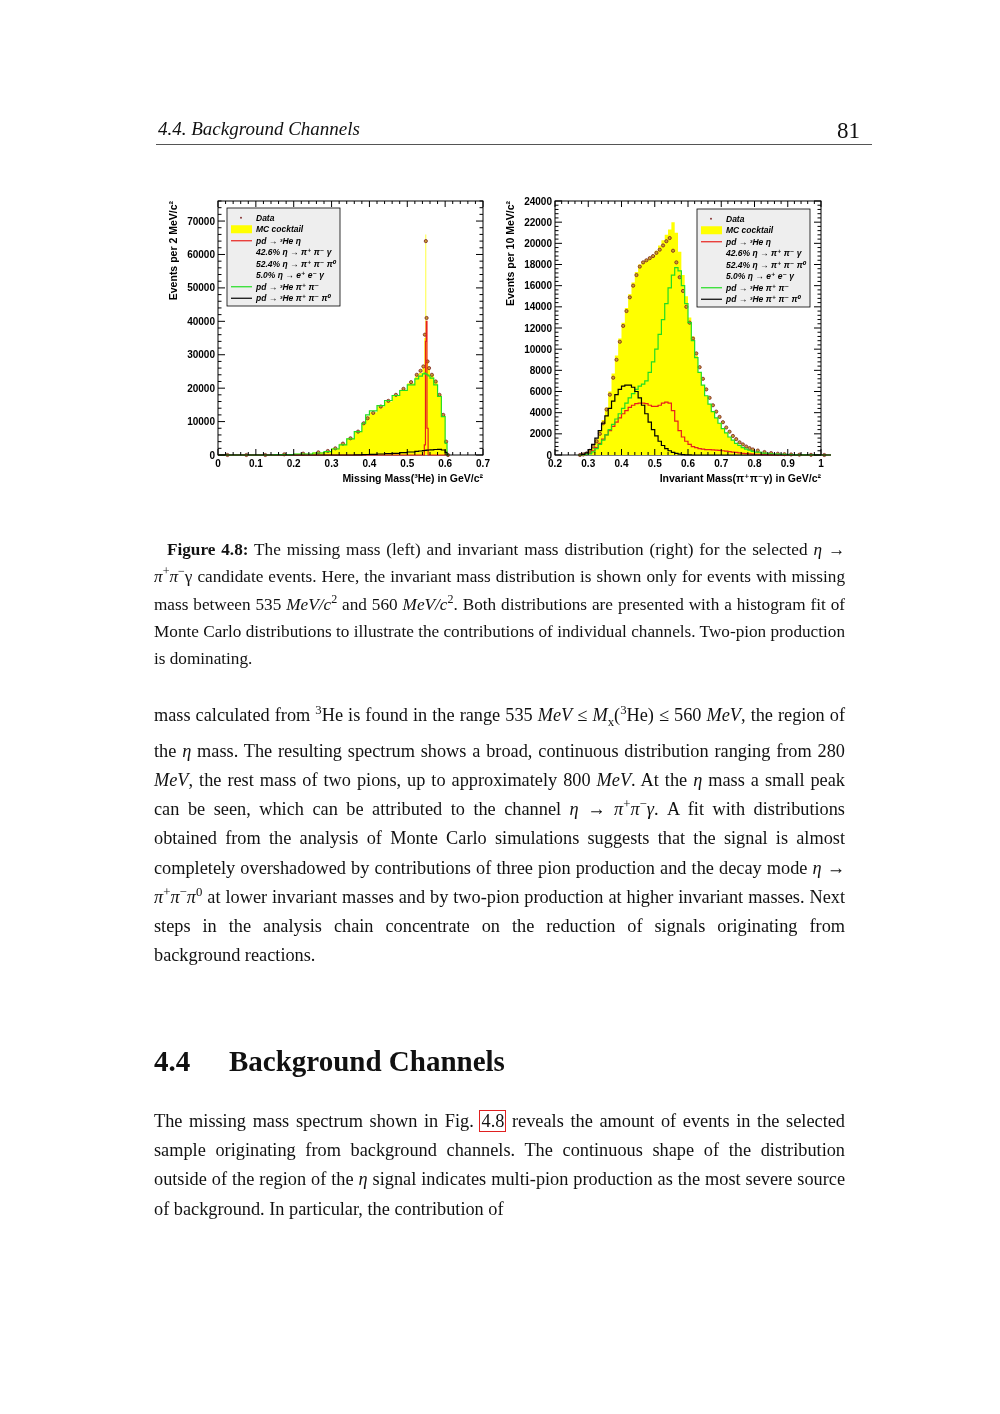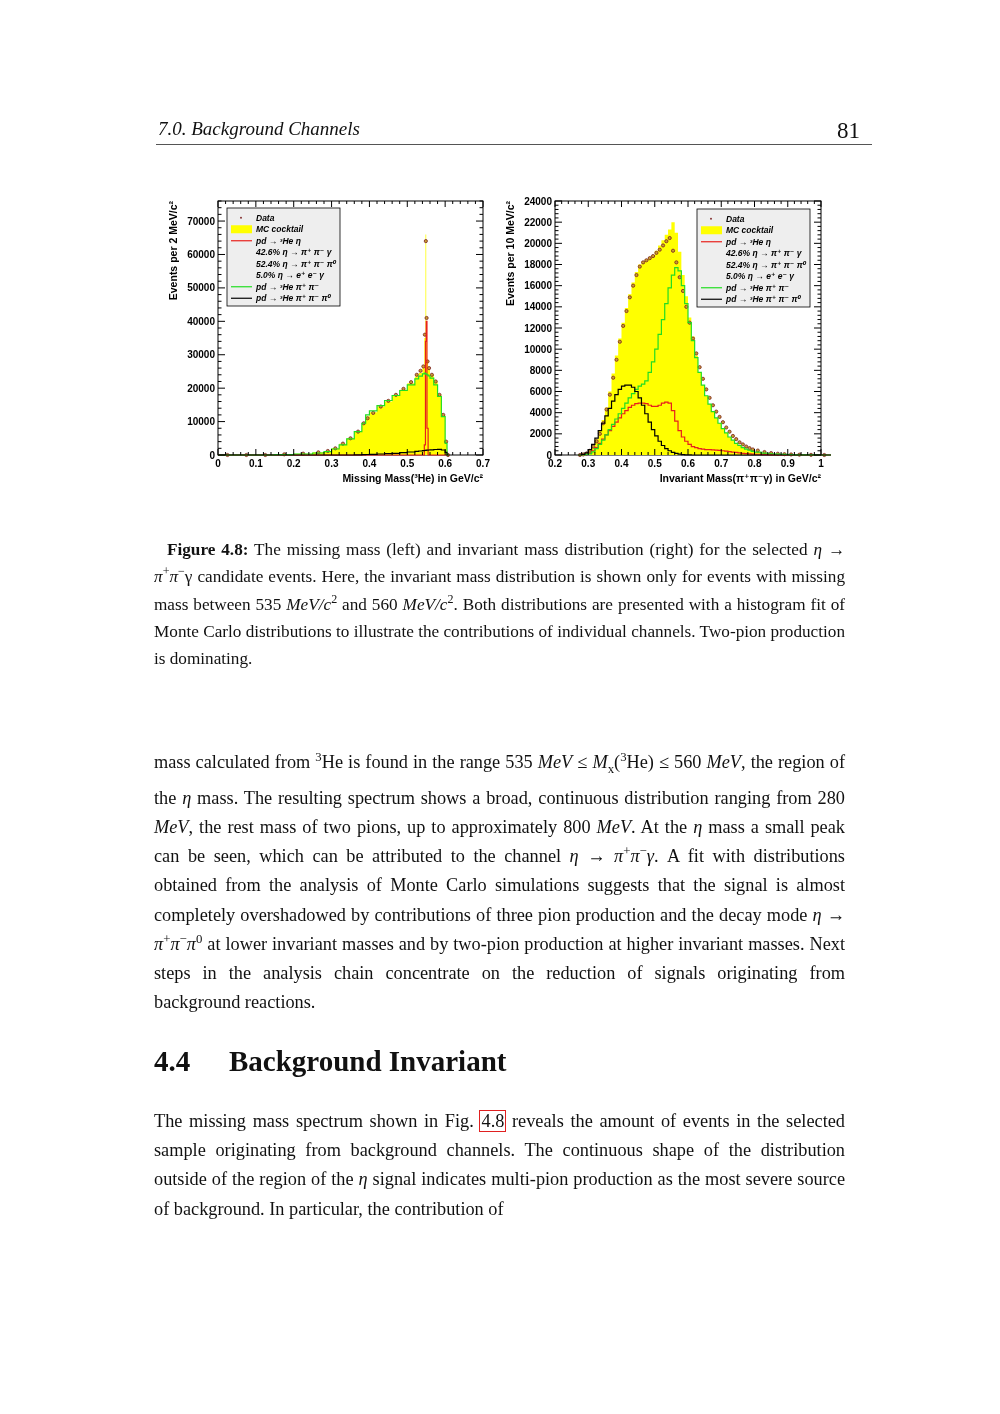--- a/index.html
+++ b/index.html
@@ -11,33 +11,33 @@
   .running-head .pg { position: absolute; right: 12px; top: 2px; font-size: 23px; }
   .fig { position: absolute; top: 190px; }
   .fig svg { display: block; }
   .axis-text { font-family: "Liberation Sans", "DejaVu Sans", sans-serif; font-weight: bold; fill: #000; }
   .leg-text { font-family: "Liberation Sans", "DejaVu Sans", sans-serif; font-weight: bold; font-style: italic; fill: #000; font-size: 8.5px; }
   .caption { position: absolute; left: 154px; top: 536px; width: 691px; font-size: 17.2px;
              line-height: 27.3px; text-align: justify; }
   .caption b { font-weight: bold; margin-left: 13px; }
   .para { position: absolute; left: 154px; width: 691px; font-size: 18.3px; line-height: 29.2px;
           text-align: justify; }
-  .p1 { top: 701px; margin-top: 47px; }
+  .p1 { top: 701px; }
   .p2 { top: 1107px; }
   .h2 { position: absolute; left: 154px; top: 1038px; font-size: 29px; font-weight: bold; }
   .h2 .num { display: inline-block; width: 75px; margin-top: 7px; }
   .ref { outline: 1.5px solid #e02020; outline-offset: 0px; padding: 0 1px; }
   i.m { font-style: italic; }
   sup { font-size: 0.7em; line-height: 0; }
 </style>
 </head>
 <body>
 
 <div class="running-head">
-  <span class="sec">7.0.  Background Channels</span>
+  <span class="sec">4.4.  Background Channels</span>
   <span class="pg">81</span>
 </div>
 
 <div class="fig" style="left:160px">
   <svg id="chart0" width="340" height="300">
       <rect x="58" y="11" width="265" height="254" fill="#fff" stroke="#000" stroke-width="1"></rect>
       <path d="M58,265 L58,265 L76.92857142857143,265 L76.92857142857143,265 L95.85714285714286,265 L95.85714285714286,265 L114.78571428571429,265 L114.78571428571429,264.3315789473684 L133.71428571428572,264.3315789473684 L133.71428571428572,263.66315789473686 L152.64285714285714,263.66315789473686 L152.64285714285714,262.3263157894737 L164,262.3263157894737 L164,260.9894736842105 L171.57142857142858,260.9894736842105 L171.57142857142858,258.3157894736842 L179.14285714285717,258.3157894736842 L179.14285714285717,253.63684210526316 L186.71428571428572,253.63684210526316 L186.71428571428572,248.28947368421052 L194.2857142857143,248.28947368421052 L194.2857142857143,241.60526315789474 L201.8571428571429,241.60526315789474 L201.8571428571429,233.25 L205.64285714285714,233.25 L205.64285714285714,226.56578947368422 L209.42857142857144,226.56578947368422 L209.42857142857144,222.22105263157894 L217,222.22105263157894 L217,216.53947368421052 L224.57142857142858,216.53947368421052 L224.57142857142858,211.5263157894737 L232.14285714285717,211.5263157894737 L232.14285714285717,205.51052631578946 L239.71428571428572,205.51052631578946 L239.71428571428572,199.82894736842104 L247.28571428571428,199.82894736842104 L247.28571428571428,193.14473684210526 L254.85714285714286,193.14473684210526 L254.85714285714286,186.46052631578948 L258.64285714285717,186.46052631578948 L258.64285714285717,183.11842105263156 L262.42857142857144,183.11842105263156 L262.42857142857144,178.10526315789474 L264.3214285714286,178.10526315789474 L264.3214285714286,148.0263157894737 L265.4571428571429,148.0263157894737 L265.4571428571429,44.42105263157893 L266.2142857142858,44.42105263157893 L266.2142857142858,131.31578947368422 L266.97142857142865,131.31578947368422 L266.97142857142865,171.42105263157896 L268.1071428571429,171.42105263157896 L268.1071428571429,178.10526315789474 L270,178.10526315789474 L270,184.78947368421052 L273.7857142857143,184.78947368421052 L273.7857142857143,191.4736842105263 L277.57142857142856,191.4736842105263 L277.57142857142856,204.8421052631579 L281.3571428571429,204.8421052631579 L281.3571428571429,224.89473684210526 L285.14285714285717,224.89473684210526 L285.14285714285717,251.6315789473684 L287.03571428571433,251.6315789473684 L287.03571428571433,265 L288.92857142857144,265 L288.92857142857144,265 Z" fill="#ffff00" stroke="none"></path>
       <circle cx="67.46428571428572" cy="265" r="1.6" fill="#c8a030" stroke="#7a2020" stroke-width="0.8"></circle>
       <circle cx="86.39285714285715" cy="265" r="1.6" fill="#c8a030" stroke="#7a2020" stroke-width="0.8"></circle>
       <circle cx="105.32142857142857" cy="265" r="1.6" fill="#c8a030" stroke="#7a2020" stroke-width="0.8"></circle>
@@ -575,15 +575,15 @@
       </g>
     </svg>
 </div>
 
 <div class="caption">
   <b>Figure 4.8:</b><span> The missing mass (left) and invariant mass distribution (right) for the selected </span><i class="m">η → π</i><sup>+</sup><i class="m">π</i><sup>−</sup><i class="m" style="font-style:normal">γ candidate events. Here, the invariant mass distribution is shown only for events with missing mass between 535 </i><i class="m">MeV/c</i><sup>2</sup><span> and 560 </span><i class="m">MeV/c</i><sup>2</sup><span>. Both distributions are presented with a histogram fit of Monte Carlo distributions to illustrate the contributions of individual channels. Two-pion production is dominating.</span>
 </div>
 
 <div class="para p1"><span>mass calculated from </span><sup>3</sup><span>He is found in the range 535 </span><i class="m">MeV</i><span> ≤ </span><i class="m">M</i><sub style="font-size:0.7em">x</sub><span>(</span><sup>3</sup><span>He) ≤ 560 </span><i class="m">MeV</i><span>, the region of the </span><i class="m">η</i><span> mass. The resulting spectrum shows a broad, continuous distribution ranging from 280 </span><i class="m">MeV</i><span>, the rest mass of two pions, up to approximately 800 </span><i class="m">MeV</i><span>. At the </span><i class="m">η</i><span> mass a small peak can be seen, which can be attributed to the channel </span><i class="m">η → π</i><sup>+</sup><i class="m">π</i><sup>−</sup><i class="m">γ</i><span>. A fit with distributions obtained from the analysis of Monte Carlo simulations suggests that the signal is almost completely overshadowed by contributions of three pion production and the decay mode </span><i class="m">η → π</i><sup>+</sup><i class="m">π</i><sup>−</sup><i class="m">π</i><sup>0</sup><span> at lower invariant masses and by two-pion production at higher invariant masses. Next steps in the analysis chain concentrate on the reduction of signals originating from background reactions.</span></div>
 
-<div class="h2"><span class="num">4.4</span><span>Background Invariant</span></div>
+<div class="h2"><span class="num">4.4</span><span>Background Channels</span></div>
 
 <div class="para p2"><span>The missing mass spectrum shown in Fig. </span><span class="ref">4.8</span><span> reveals the amount of events in the selected sample originating from background channels. The continuous shape of the distribution outside of the region of the </span><i class="m">η</i><span> signal indicates multi-pion production as the most severe source of background. In particular, the contribution of</span></div>
 
 </body></html>

